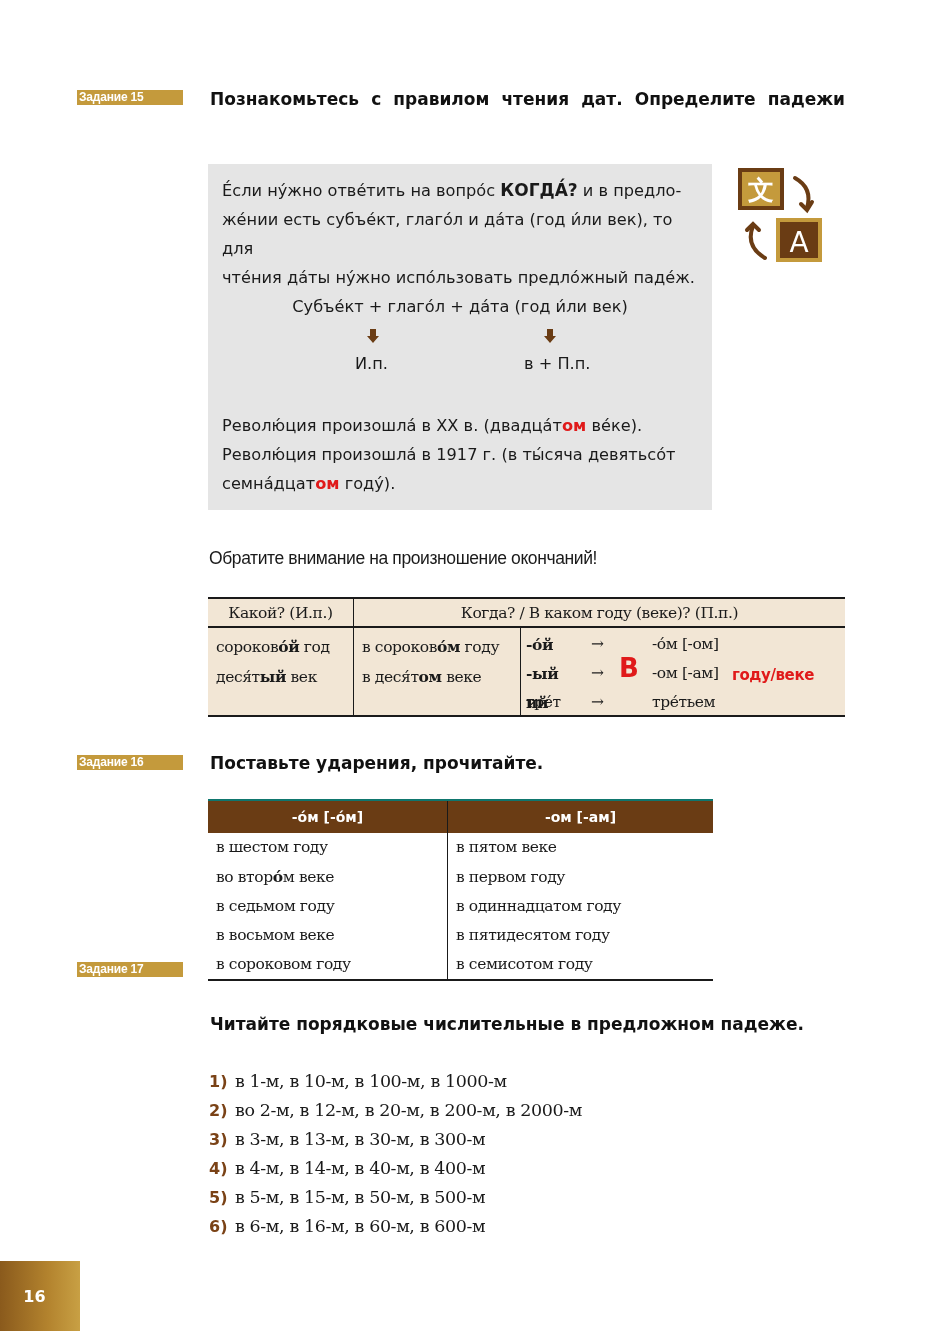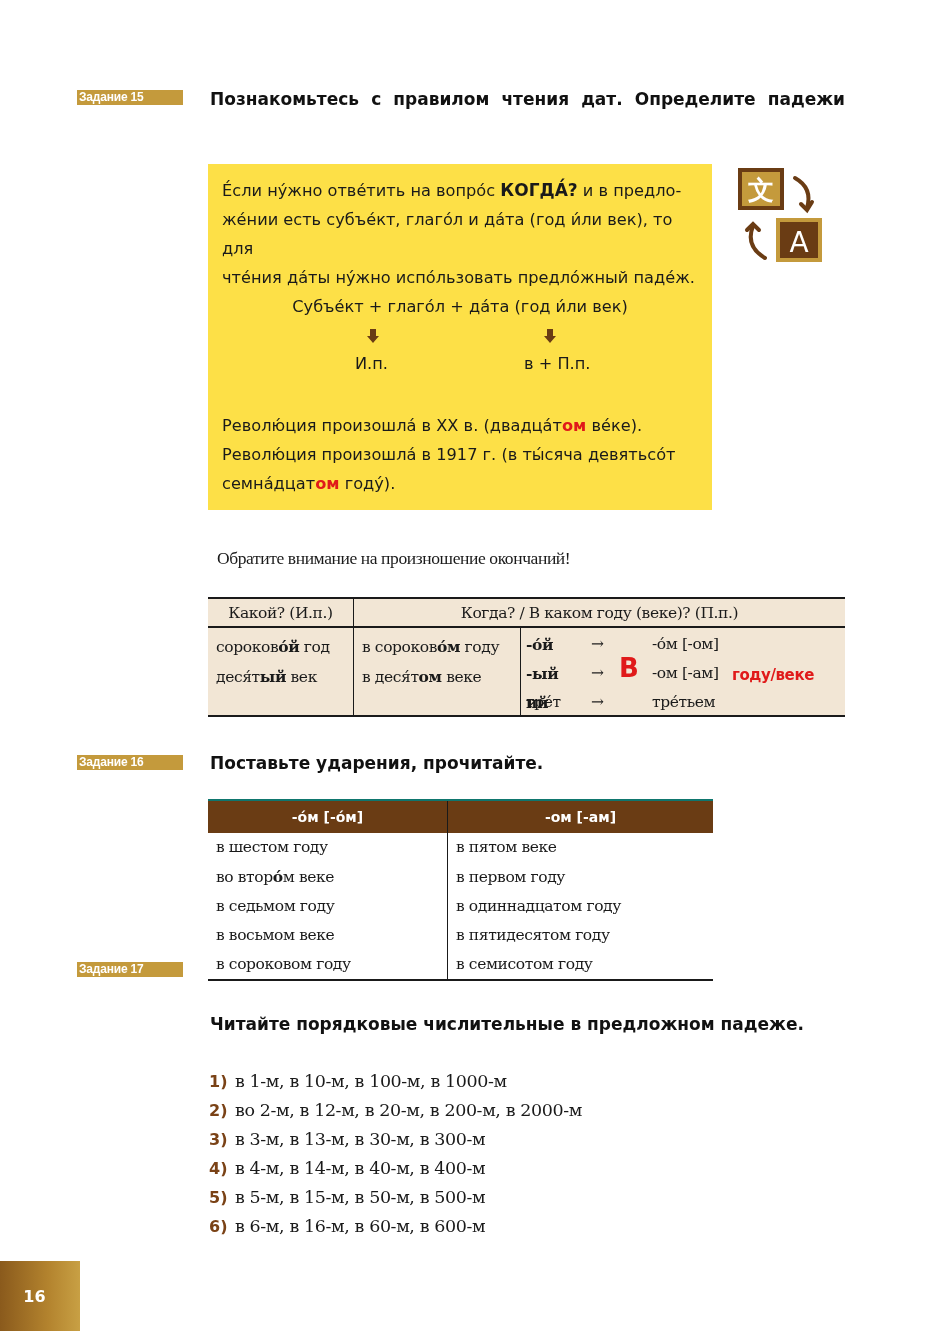--- a/index.html
+++ b/index.html
@@ -16,36 +16,36 @@
     padding-left: 2px; width: 106px; box-sizing: border-box;
     letter-spacing: -0.2px;
   }
   .task-title {
     font-family: "DejaVu Sans", sans-serif; font-weight: bold;
     font-size: 17px; line-height: 29px; color: #111;
   }
   .justify { text-align: justify; text-align-last: left; }
   .rule-box {
     left: 208px; top: 164px; width: 504px; height: 346px;
-    background: #fde047; box-sizing: border-box;
+    background: #e5e5e5; box-sizing: border-box;
     padding: 12px 14px 0 14px;
     font-family: "DejaVu Sans", sans-serif; font-size: 16.2px; line-height: 29px;
     color: #1a1a1a;
   }
   .rule-box p { margin: 0; }
   .red { color: #e01a1a; font-weight: bold; }
   .formula { text-align: center; margin-top: 36px; }
   .arrows-row { position: relative; height: 28px; }
   .arrow-down {
     position: absolute; top: 8px; width: 12px; height: 14px;
   }
   .labels-row { position: relative; height: 30px; }
   .labels-row span { position: absolute; top: 0; }
   .examples { margin-top: 32px; }
-  .note { left: 217px; top: 548px; font-size: 17.5px; font-family: Liberation Serif, serif; letter-spacing: -0.4px; }
+  .note { left: 209px; top: 548px; font-size: 17.5px; font-family: Liberation Sans, sans-serif; letter-spacing: -0.4px; }
 
   table { border-collapse: collapse; }
   .t1 {
     left: 208px; top: 597px; width: 637px;
     background: #f2e6d5;
     font-family: "DejaVu Serif", serif; font-size: 15.5px; color: #1a1a1a;
     border-top: 2px solid #1a1a1a; border-bottom: 2px solid #1a1a1a;
     letter-spacing: -0.4px;
   }
   .t1 th { font-weight: normal; height: 27px; border-bottom: 2px solid #1a1a1a; padding: 0; }

